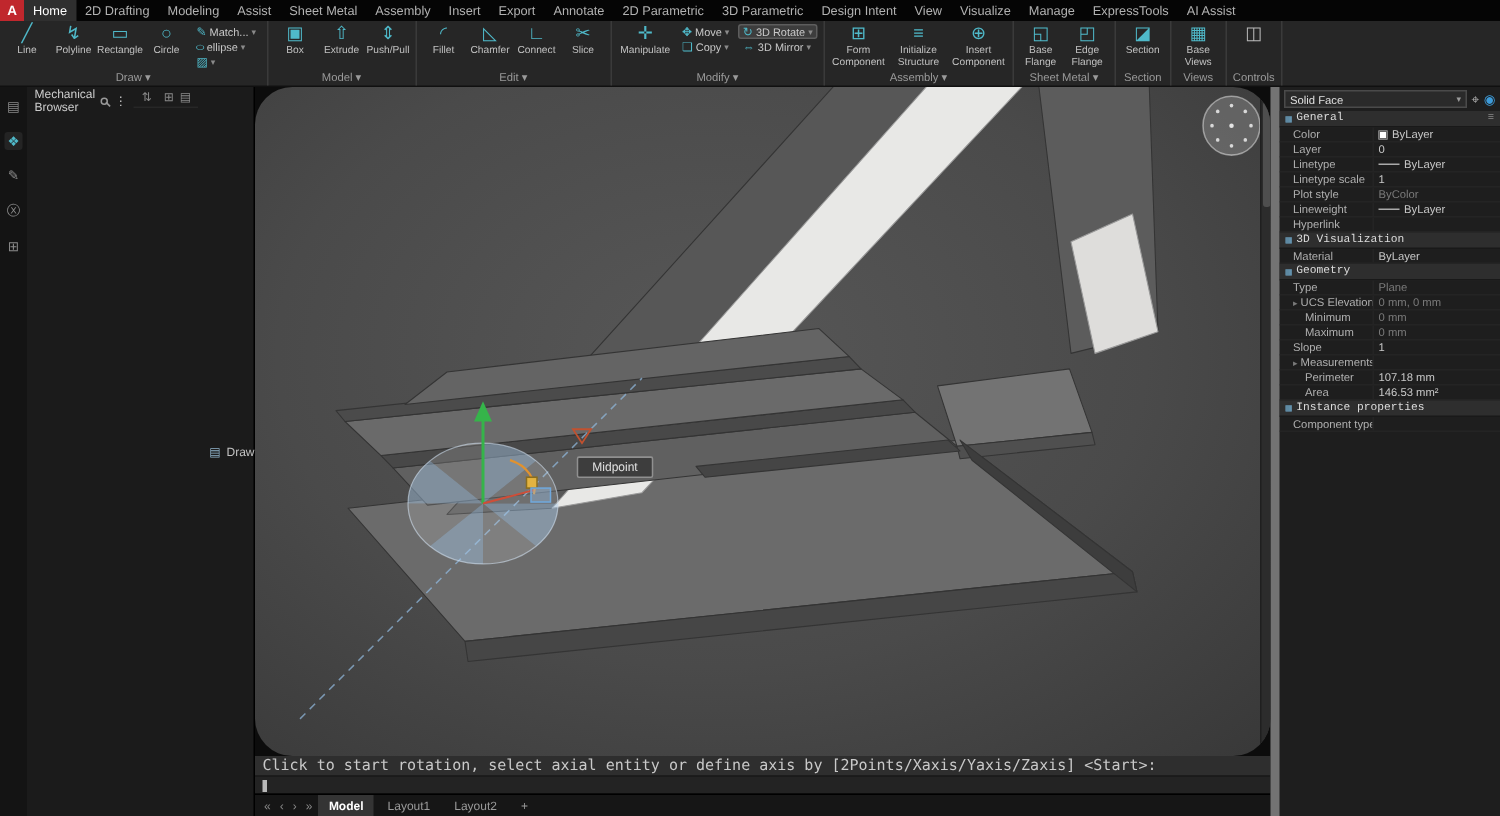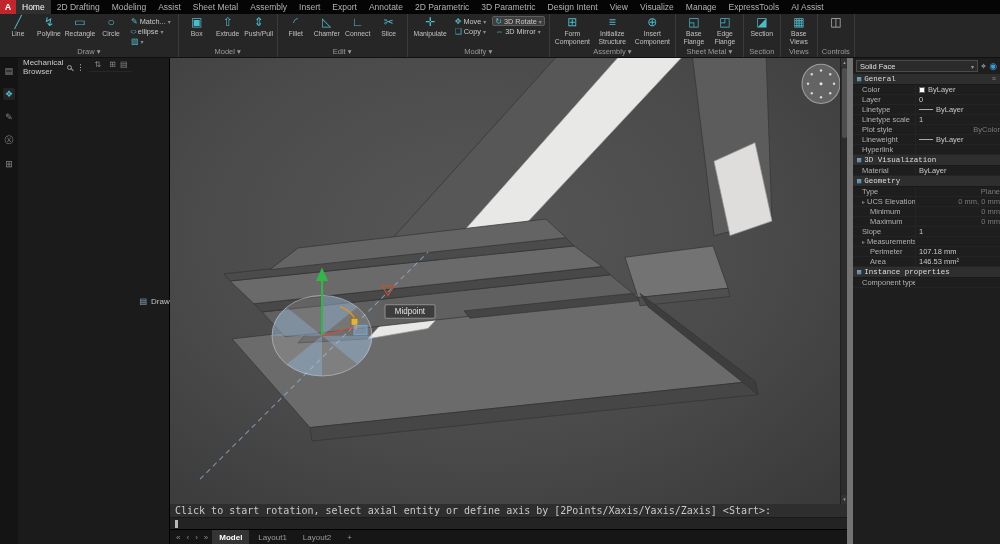--- a/index.html
+++ b/index.html
@@ -52,21 +52,21 @@
   .mag::after { content:""; position:absolute; width:4px; height:1px; background:#9a9a9a;
     transform:rotate(45deg); right:-3px; bottom:-1px; }
   .btoolbar { height:14px; display:flex; align-items:center; padding:0 5px; color:#8a8a8a;
     font-size:8px; border-bottom:1px solid #272727; gap:4px; }
   .btoolbar .sp { flex:1; }
   .tree-item { display:flex; align-items:center; gap:4px; padding:4px 7px; font-size:8px; color:#c2c2c2; }
   .tree-item .ic { color:#8fb2c9; font-size:8px; }
 
   .center { flex:1; display:flex; flex-direction:column; min-width:0; }
   .viewport { flex:1; position:relative; overflow:hidden;
-    background:radial-gradient(ellipse at 45% 40%, #575757 0%, #4a4a4a 55%, #383838 100%); }
+    background:radial-gradient(ellipse at 45% 40%, #575757 0%, #4a4a4a 55%, #383838 100%);border-radius:25px; }
   .viewport svg { position:absolute; inset:0; width:100%; height:100%; }
   svg text { font-family:"Liberation Sans", sans-serif; }
 
   .vscroll { position:absolute; right:0; top:0; bottom:0; width:7px; background:#2c2c2c; border-left:1px solid #1f1f1f; }
   .vscroll .arr { position:absolute; width:7px; height:9px; font-size:5px; color:#9a9a9a; text-align:center; line-height:9px; background:#333; }
   .vscroll .arr.top { top:0; }  .vscroll .arr.bot { bottom:0; }
   .vscroll .thumb { position:absolute; top:10px; left:1px; width:5px; height:70px; background:#4e4e4e; border-radius:2px; }
 
   .cmd-history { height:13px; background:#2e2e2e; font-family:"DejaVu Sans Mono", monospace; font-size:10px;
     color:#c9c9c9; line-height:13px; padding:0 5px; white-space:nowrap; overflow:hidden; flex:0 0 auto; }
@@ -93,21 +93,21 @@
     color:#dcdcdc; border-bottom:1px solid #191919;font-family:Liberation Mono, monospace; }
   .psec .sq { color:#6fa8c9; font-size:7px; }
   .psec .nm { flex:1; }
   .psec .mn { color:#8a8a8a; font-size:7px; }
   .prow { display:flex; height:10px; align-items:center; border-bottom:1px solid #242424; }
   .prow .pl { width:62px; padding-left:9px; color:#b0b0b0; white-space:nowrap; overflow:hidden; display:flex; gap:2px; align-items:center; }
   .prow .pl.sub { padding-left:17px; }
   .prow .pl .ex { color:#7a7a7a; font-size:6px; }
   .prow .pv { flex:1; color:#c8c8c8; border-left:1px solid #242424; padding-left:3px; display:flex;
     align-items:center; gap:3px; white-space:nowrap; overflow:hidden; height:100%; }
-  .prow .pv.dim { color:#7a7a7a;justify-content:flex-end; }
+  .prow .pv.dim { color:#7a7a7a; }
   .swatch { width:6px; height:6px; background:#ffffff; border:1px solid #666; display:inline-block; }
   .linesample { width:14px; height:1px; background:#aaa; display:inline-block; }
 </style>
 </head>
 <body>
 
 <div class="app">
 
   <div class="menubar">
     <div class="logo">A</div>

